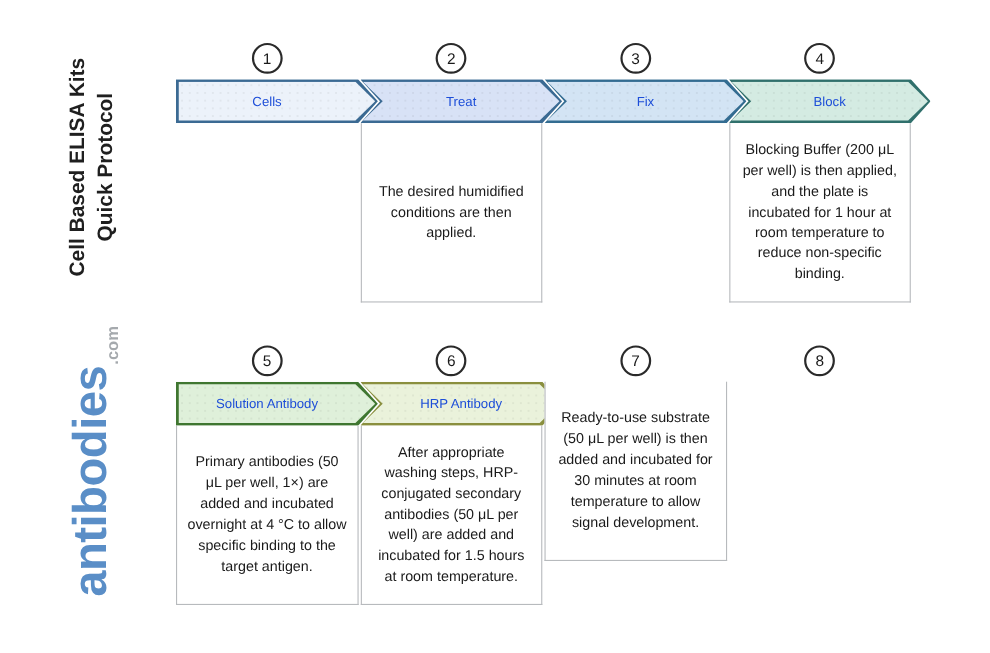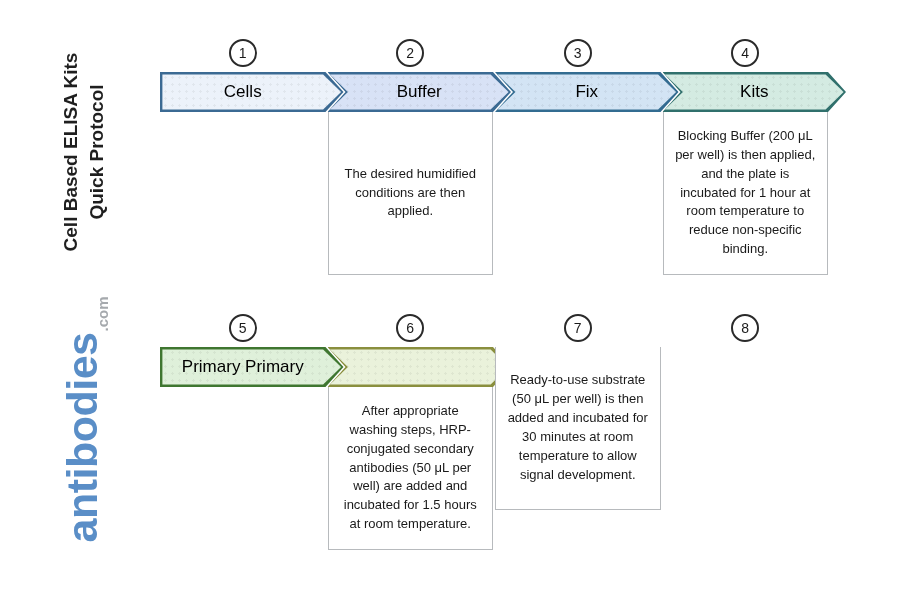--- a/index.html
+++ b/index.html
@@ -66,21 +66,21 @@
   .banner .shape-fill {
     position:absolute; inset:2.4px;
     clip-path: var(--clip);
     background-color: var(--fc, #ecf2fa);
     background-image: radial-gradient(rgba(0,0,0,0.05) 1px, transparent 1.2px);
     background-size: 7px 7px;
   }
   .banner .label {
     position:absolute; top:0; bottom:0; left:0; right:18px;
     display:flex; align-items:center; justify-content:center;
-    font-size:17px; color:#000000;
+    font-size:12px; color:#1d4ed8;
   }
   .banner.notched .label { left:18px; }
 
   .box {
     height:163px;
     background:#fff;
     border:1.6px solid #b7babd;
     border-top:none;
     display:flex; align-items:center; justify-content:center;
     padding: 6px 9px;
@@ -117,21 +117,21 @@
         </div>
       </div>
 
       <div class="col" style="--fc: #d8e2f6; --bc: #3b6a93;">
         <div class="circle">
           <span>2</span>
         </div>
         <div class="banner notched">
           <div class="shape-border"></div>
           <div class="shape-fill"></div>
-          <div class="label">Buffer</div>
+          <div class="label">Treat</div>
         </div>
         <div class="box">
           <p class="desc">The desired humidified conditions are then applied.</p>
         </div>
       </div>
 
       <div class="col" style="--fc: #d3e4f4; --bc: #336c91;">
         <div class="circle">
           <span>3</span>
         </div>
@@ -142,49 +142,53 @@
         </div>
       </div>
 
       <div class="col" style="--fc: #d4ebe2; --bc: #30706c;">
         <div class="circle">
           <span>4</span>
         </div>
         <div class="banner notched">
           <div class="shape-border"></div>
           <div class="shape-fill"></div>
-          <div class="label">Kits</div>
+          <div class="label">Block</div>
         </div>
         <div class="box">
           <p class="desc">Blocking Buffer (200 μL per well) is then applied, and the plate is incubated for 1 hour at room temperature to reduce non-specific binding.</p>
         </div>
       </div>
 
     </div>
 
     <div class="row">
 
       <div class="col" style="--fc: #dff0da; --bc: #3f7630;">
         <div class="circle">
           <span>5</span>
         </div>
         <div class="banner">
           <div class="shape-border"></div>
           <div class="shape-fill"></div>
-          <div class="label">Primary Primary</div>
+          <div class="label">Solution Antibody</div>
+        </div>
+        <div class="box">
+          <p class="desc">Primary antibodies (50 μL per well, 1×) are added and incubated overnight at 4 °C to allow specific binding to the target antigen.</p>
         </div>
       </div>
 
       <div class="col" style="--fc: #eaf2db; --bc: #8a8f3e;">
         <div class="circle">
           <span>6</span>
         </div>
         <div class="banner notched">
           <div class="shape-border"></div>
           <div class="shape-fill"></div>
+          <div class="label">HRP Antibody</div>
         </div>
         <div class="box">
           <p class="desc">After appropriate washing steps, HRP-conjugated secondary antibodies (50 μL per well) are added and incubated for 1.5 hours at room temperature.</p>
         </div>
       </div>
 
       <div class="col" style="--fc: #f5f0d2; --bc: #b09a44;">
         <div class="circle">
           <span>7</span>
         </div>

